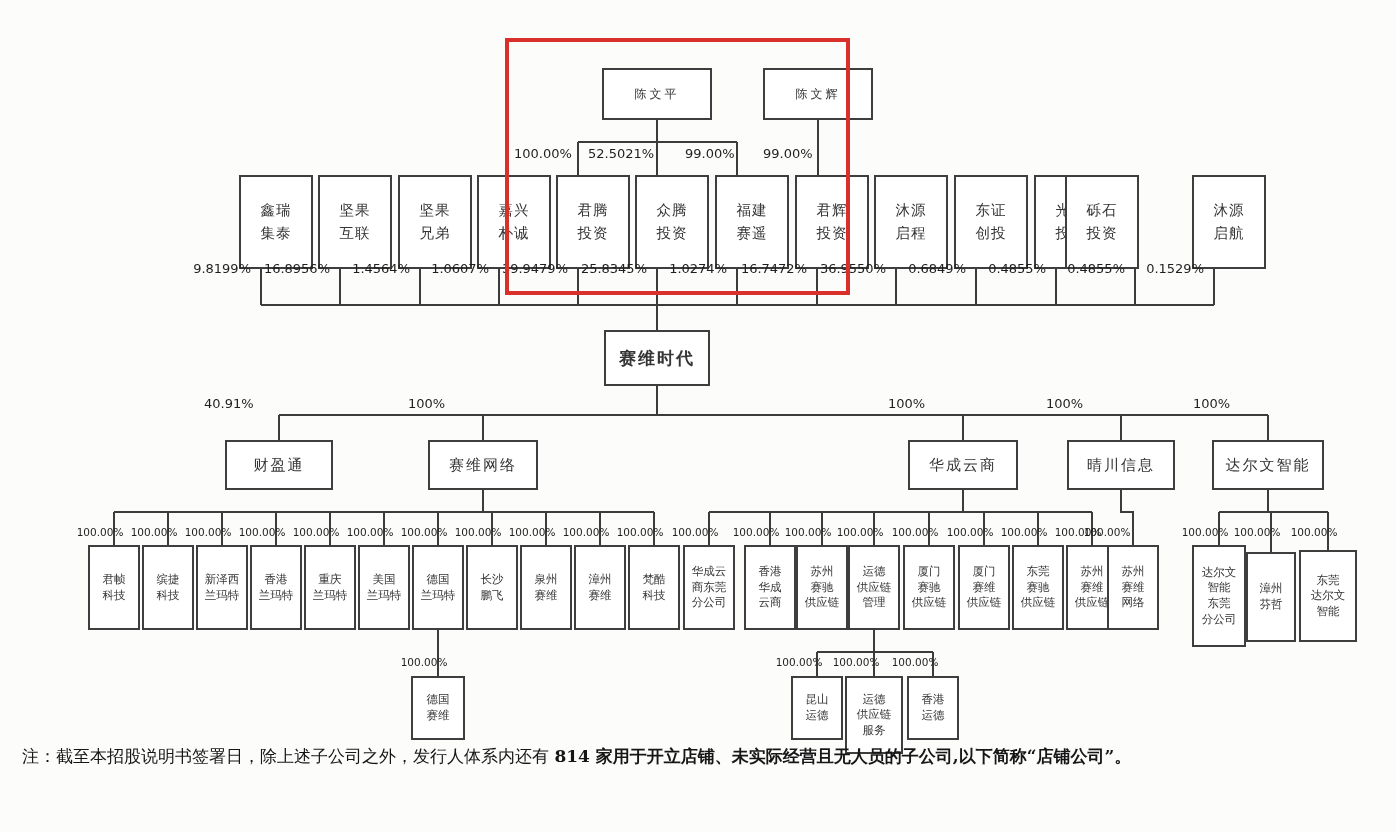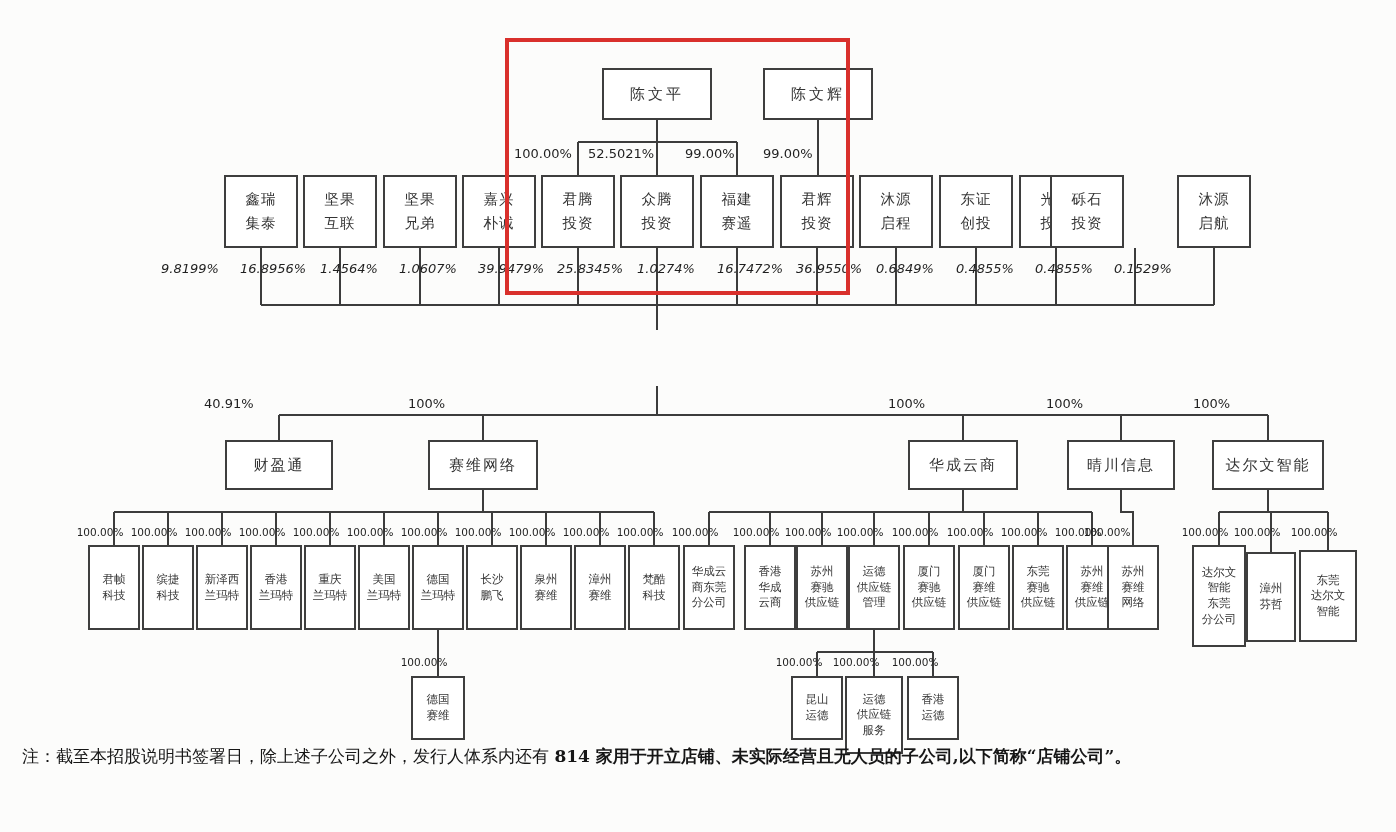--- a/index.html
+++ b/index.html
@@ -2,28 +2,28 @@
 <html><head>
 <meta charset="utf-8">
 <style>
   html,body{margin:0;padding:0;background:#fbfbfa;}
   #stage{position:relative;width:1396px;height:832px;background:#fcfcfb;overflow:hidden;
          font-family:"DejaVu Sans","Liberation Sans",sans-serif;color:#2e2e2e;}
   #lines{position:absolute;left:0;top:0;z-index:1;}
   .box{position:absolute;box-sizing:border-box;background:#fff;border:2px solid #3e3e3e;
        display:flex;align-items:center;justify-content:center;text-align:center;
        white-space:pre-line;z-index:5;color:#343434;}
-  .person{top:68px;width:110px;height:52px;font-size:15px;letter-spacing:3px;text-align:center;}
-  .r2{top:175px;width:74px;height:73px;font-size:14.5px;line-height:1.6;letter-spacing:1px;}
+  .person{top:68px;width:110px;height:52px;font-size:12px;letter-spacing:3px;text-align:center;}
+  .r2{top:175px;width:74px;height:94px;font-size:14.5px;line-height:1.6;letter-spacing:1px;margin-left:15px;}
   .issuer{left:604px;top:330px;width:106px;height:56px;font-size:17px;font-weight:bold;letter-spacing:2px;}
   .r3{top:440px;height:50px;font-size:15px;letter-spacing:2px;}
   .r4{top:545px;width:52px;height:85px;font-size:11.5px;line-height:1.35;}
   .r5{font-size:11.5px;line-height:1.35;}
   .pct{position:absolute;z-index:6;font-size:13px;color:#1f1f1f;white-space:nowrap;}
-  .r2p{top:261px;width:90px;font-style:italic;}
+  .r2p{top:261px;width:90px;text-align:right;}
   .r3p{top:396px;width:90px;}
   .sp{width:60px;text-align:center;font-size:10.5px;}
   .r4p{top:526px;}
   .r5p{top:656px;}
   #hl{position:absolute;left:505px;top:38px;width:345px;height:257px;box-sizing:border-box;
       border:4px solid #d9302c;z-index:30;pointer-events:none;background:transparent;}
   #note{position:absolute;left:22px;top:745px;width:1370px;font-size:17px;color:#161616;
         font-family:"DejaVu Serif","Liberation Serif",serif;z-index:5;}
   #note b{font-weight:bold;}
 </style>
@@ -93,20 +93,21 @@
   <span class="pct r2p" style="left:478px">39.9479%</span>
   <span class="pct r2p" style="left:557px">25.8345%</span>
   <span class="pct r2p" style="left:637px">1.0274%</span>
   <span class="pct r2p" style="left:717px">16.7472%</span>
   <span class="pct r2p" style="left:796px">36.9550%</span>
   <span class="pct r2p" style="left:876px">0.6849%</span>
   <span class="pct r2p" style="left:956px">0.4855%</span>
   <span class="pct r2p" style="left:1035px">0.4855%</span>
   <span class="pct r2p" style="left:1114px">0.1529%</span>
 
+  <div class="box issuer">赛维时代</div>
 
   <span class="pct r3p" style="left:204px">40.91%</span>
   <span class="pct r3p" style="left:408px">100%</span>
   <span class="pct r3p" style="left:888px">100%</span>
   <span class="pct r3p" style="left:1046px">100%</span>
   <span class="pct r3p" style="left:1193px">100%</span>
 
   <div class="box r3" style="left:225px;width:108px">财盈通</div>
   <div class="box r3" style="left:428px;width:110px">赛维网络</div>
   <div class="box r3" style="left:908px;width:110px">华成云商</div>

